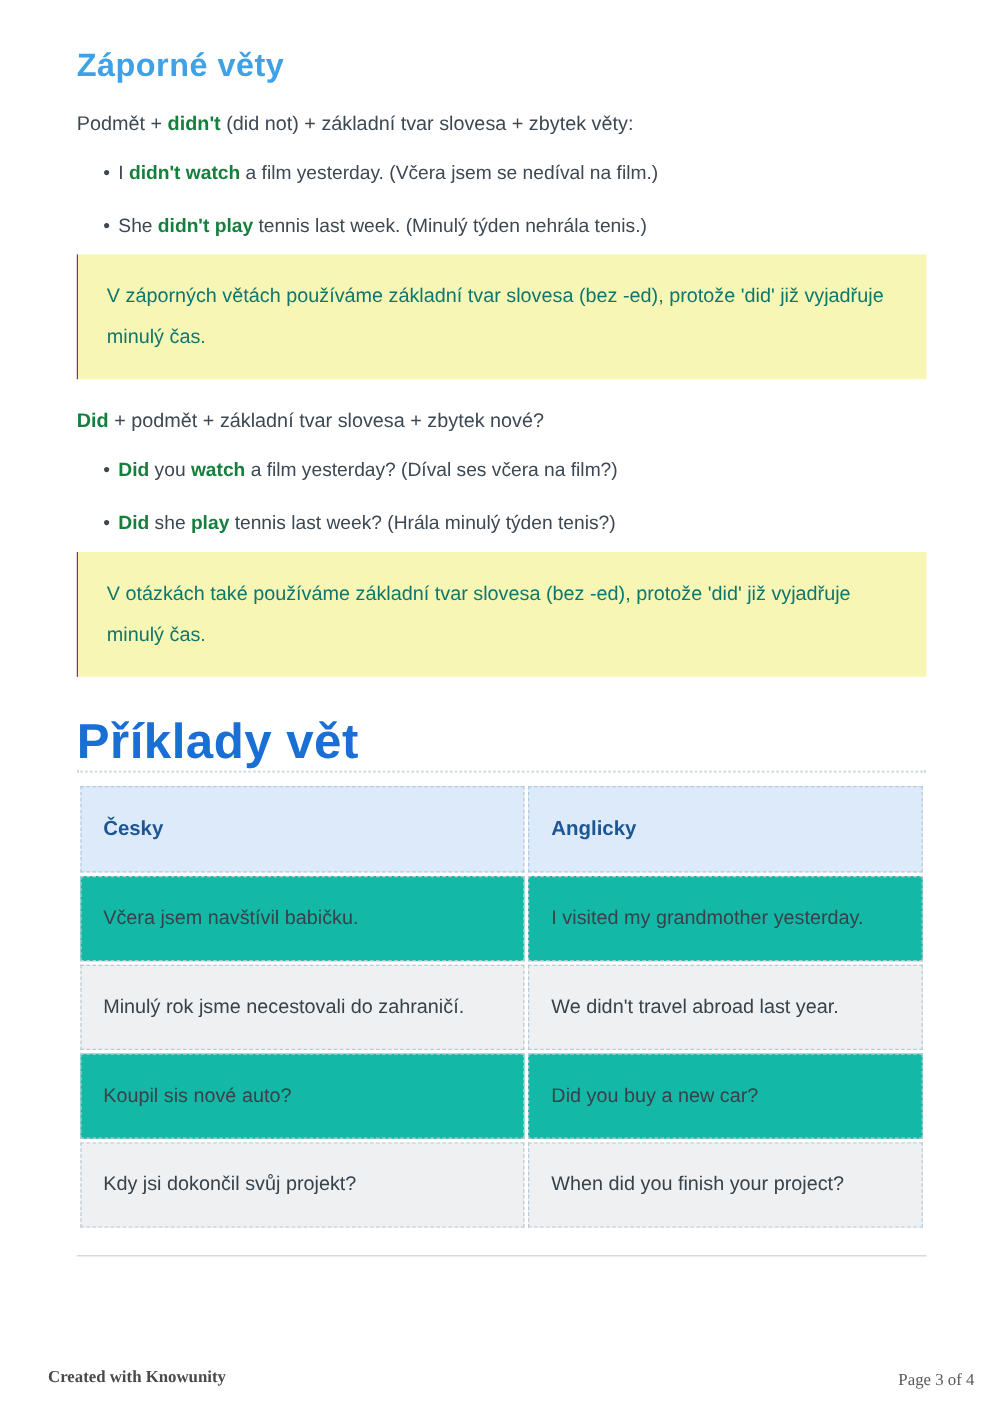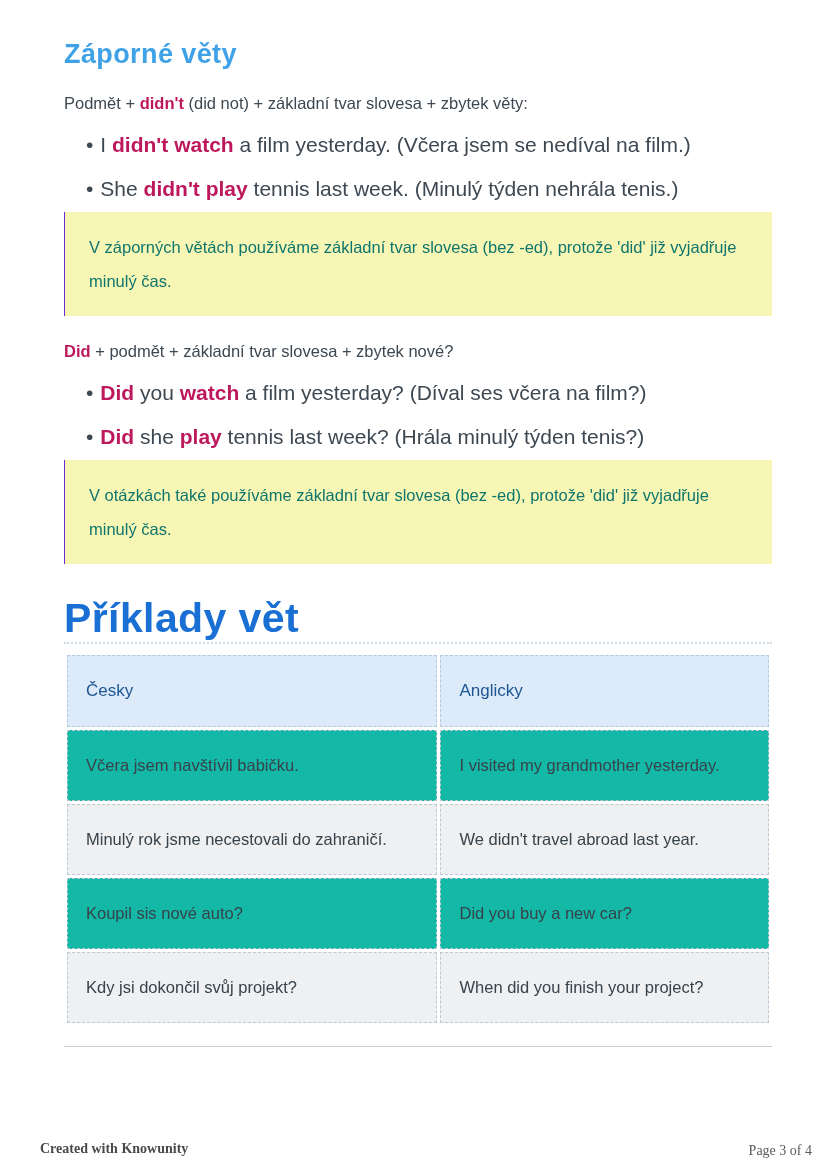--- a/index.html
+++ b/index.html
@@ -24,29 +24,29 @@
     letter-spacing:0.4px;
     color:#3fa2e6;
   }
   h2.section-title.second{padding-top:0;margin-top:26px;}
 
   p.formula{
     margin:24px 0 0 0;
     font-size:16.5px;
     line-height:22px;
   }
-  .bold-seg{font-weight:bold;color:#be185d;}
+  .bold-seg{font-weight:bold;color:#15803d;}
 
   ul.example-list{
     list-style:none;
     margin:20px 0 0 0;
     padding:0 0 0 22px;
   }
   ul.example-list li{
-    font-size:21px;
+    font-size:16px;
     line-height:22px;
     margin-top:0;
   }
   ul.example-list li + li{margin-top:22px;}
   ul.example-list li::before{
     content:"\2022";
     margin-right:7px;
     color:#3d4852;
   }
 
@@ -80,21 +80,21 @@
     margin-top:8px;
     width:100%;
     border-collapse:separate;
     border-spacing:3px;
     table-layout:fixed;
   }
   table.examples-table th{
     background:#ddeafa;
     color:#1d5693;
     font-size:17px;
-    font-weight:normal;
+    font-weight:bold;
     text-align:left;
     padding:25px 18px;
     border:1px dashed #b3c9dd;
   }
   table.examples-table td{
     font-size:16.5px;
     color:#37424a;
     text-align:left;
     padding:25px 18px;
     border:1px dashed #bcc8d2;

